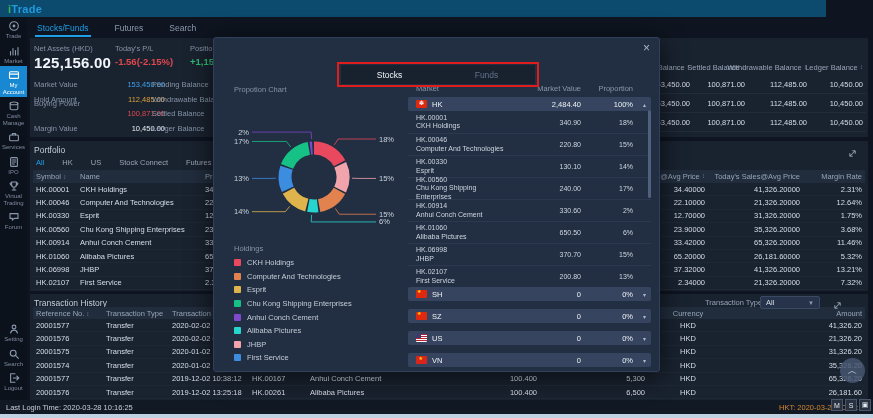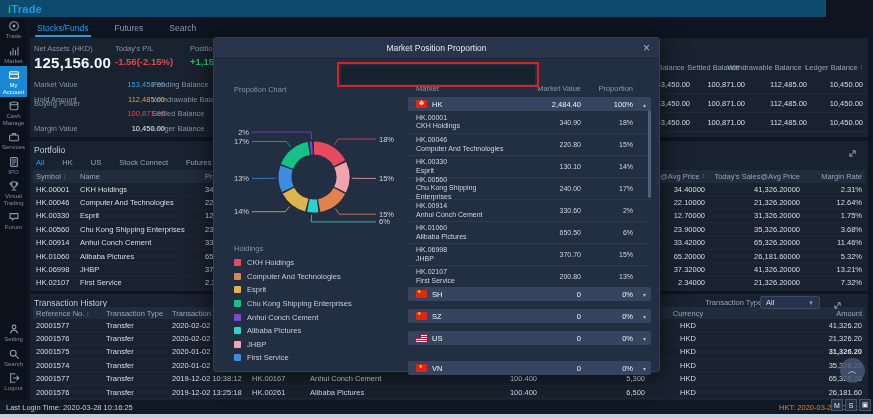--- a/index.html
+++ b/index.html
@@ -425,21 +425,21 @@
         </div>
         <div class="t-row" style="height: 13.4px;">
           <div class="cell " style="width: 70px;">20001575</div>
           <div class="cell " style="width: 66px;">Transfer</div>
           <div class="cell " style="width: 80px;">2020-01-02 13</div>
           <div class="cell " style="width: 58px;"></div>
           <div class="cell " style="width: 130px;"></div>
           <div class="cell r" style="width: 103px;"></div>
           <div class="cell r" style="width: 108px;"></div>
           <div class="cell c" style="width: 80px;">HKD</div>
-          <div class="cell r" style="flex: 1 1 0%; font-weight: bold;">31,326.20</div>
+          <div class="cell r" style="flex: 1 1 0%;">31,326.20</div>
         </div>
         <div class="t-row" style="height: 13.4px;">
           <div class="cell " style="width: 70px;">20001574</div>
           <div class="cell " style="width: 66px;">Transfer</div>
           <div class="cell " style="width: 80px;">2020-01-02 11</div>
           <div class="cell " style="width: 58px;"></div>
           <div class="cell " style="width: 130px;"></div>
           <div class="cell r" style="width: 103px;"></div>
           <div class="cell r" style="width: 108px;"></div>
           <div class="cell c" style="width: 80px;">HKD</div>
@@ -489,24 +489,25 @@
   <div class="scrolltop">
       <span>︿</span>
     </div>
   <div class="tray" id="tray">
       <div class="tray-icon">M</div>
       <div class="tray-icon">S</div>
       <div class="tray-icon">▣</div>
     </div>
 
   <div class="modal">
-    <div class="modal-title">Market Position Proportion</div>
     <div class="modal-close">×</div>
 
     <div class="m-tabbar">
+      <div class="m-tab active">Stocks</div>
+      <div class="m-tab">Funds</div>
     </div>
     <div class="red-box"></div>
 
     <div class="abs m-sec-label" style="left:20px;top:47px;">Propotion Chart</div>
 
     <svg id="donut-svg" width="192" height="146">
         <circle cx="96" cy="74" r="29" fill="none" stroke="#e8495f" stroke-width="13" stroke-dasharray="31.198227303477438 151.01414660473057" transform="rotate(-90 96 74)"></circle>
         <polyline points="116.36141820920187,41.915538830923424 120.11220577405484,36.00524335240932 158,36.00524335240932" fill="none" stroke="#e8495f" stroke-width="0.8"></polyline>
         <text x="161" y="38.50524335240932" text-anchor="start" fill="#c9d3df" font-size="7.5">18%</text>
         <circle cx="96" cy="74" r="29" fill="none" stroke="#f2a4ad" stroke-width="13" stroke-dasharray="25.7318560862312 156.4805178219768" transform="rotate(-25.200000000000003 96 74)"></circle>
@@ -694,21 +695,21 @@
         </div>
         <div class="m-group" style="margin-top: 8px;">
           <div class="m-col-name">
             <span class="flag flag-us"></span>
             <span>US</span>
           </div>
           <div class="m-col-val">0</div>
           <div class="m-col-prop">0%</div>
           <div class="m-col-caret">▾</div>
         </div>
-        <div class="m-group" style="margin-top: 16px;">
+        <div class="m-group" style="margin-top: 8px;">
           <div class="m-col-name">
             <span class="flag flag-vn"></span>
             <span>VN</span>
           </div>
           <div class="m-col-val">0</div>
           <div class="m-col-prop">0%</div>
           <div class="m-col-caret">▾</div>
         </div>
       </div>
     <div class="m-scroll"></div>

